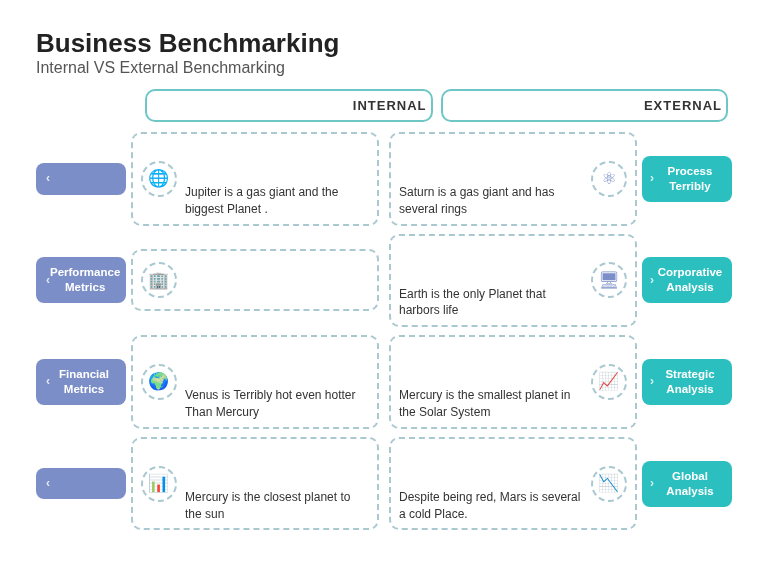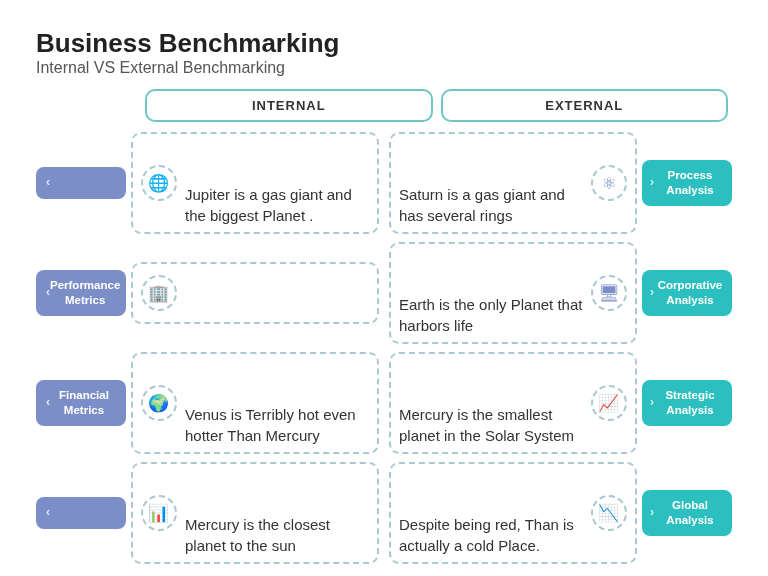--- a/index.html
+++ b/index.html
@@ -28,21 +28,21 @@
       width: 100%;
     }
     
     .header-row {
       display: flex;
       margin-left: 105px;
       margin-bottom: 10px;
     }
     .col-header {
       flex: 1;
-      text-align: center;
+      text-align: right;
       border: 2px solid #6ec6c6;
       border-radius: 10px;
       padding: 7px 4px;
       font-weight: 700;
       font-size: 13px;
       letter-spacing: 1px;
       color: #333;
       margin: 0 4px;
     }
     
@@ -116,21 +116,21 @@
       justify-content: center;
       margin-right: 8px;
       color: #7b8ec8;
       font-size: 17px;
     }
     .cell-icon.right-icon {
       margin-right: 0;
       margin-left: 8px;
     }
     .cell-text {
-      font-size: 15px;
+      font-size: 12px;
       color: #333;
       line-height: 1.4;
       flex: 1;
       margin-top: 44px;
     }
     
     .right-label {
       width: 90px;
       min-width: 90px;
       background: #2bbfbf;
@@ -177,21 +177,21 @@
       <div class="internal-cell">
         <div class="cell-icon">🌐</div>
         <span class="cell-text">Jupiter is a gas giant and the biggest Planet .</span>
       </div>
       <div class="external-cell">
         <span class="cell-text">Saturn is a gas giant and has several rings</span>
         <div class="cell-icon right-icon">⚛</div>
       </div>
       <div class="right-label">
         <span class="chevron-right">›</span>
-        <span class="label-text">Process Analysis</span>
+        <span class="label-text">Process Terribly</span>
       </div>
     </div>
 
     <div class="data-row">
       <div class="left-label">
         <span class="chevron-left">‹</span>
         <span class="label-text">Performance Metrics</span>
       </div>
       <div class="internal-cell">
         <div class="cell-icon">🏢</div>
@@ -227,21 +227,21 @@
 
     <div class="data-row">
       <div class="left-label">
         <span class="chevron-left">‹</span>
       </div>
       <div class="internal-cell">
         <div class="cell-icon">📊</div>
         <span class="cell-text">Mercury is the closest planet to the sun</span>
       </div>
       <div class="external-cell">
-        <span class="cell-text">Despite being red, Than is actually a cold Place.</span>
+        <span class="cell-text">Despite being red, Mars is several a cold Place.</span>
         <div class="cell-icon right-icon">📉</div>
       </div>
       <div class="right-label">
         <span class="chevron-right">›</span>
         <span class="label-text">Global Analysis</span>
       </div>
     </div>
   </div>
 </div>
 

